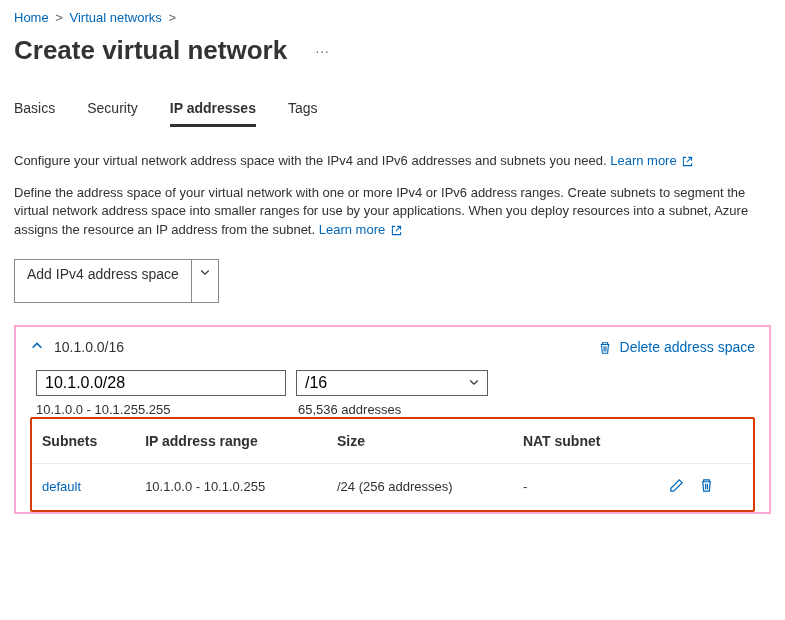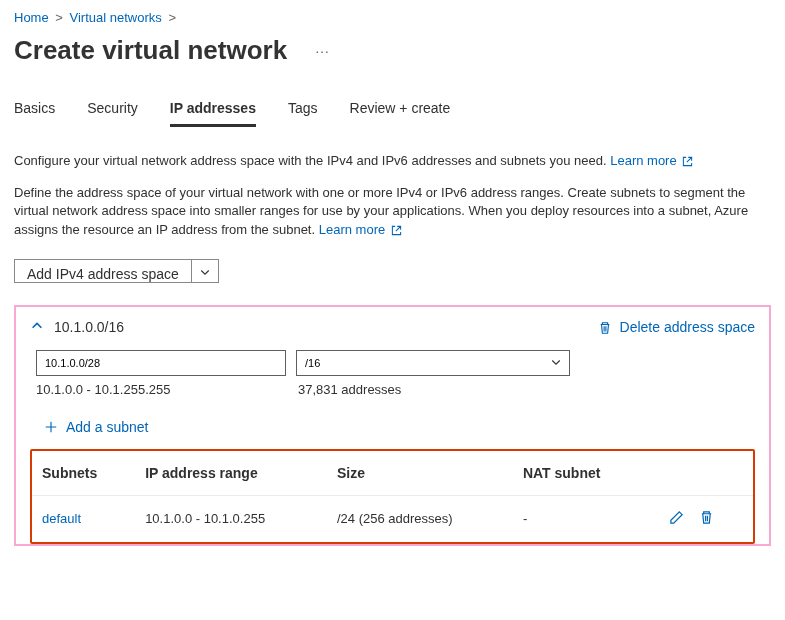--- a/index.html
+++ b/index.html
@@ -17,41 +17,41 @@
   .breadcrumbs span.sep { color: #666; padding: 0 3px; }
   .page-title-row { display:flex; align-items:center; gap:28px; margin: 2px 0 30px 0;}
   .page-title { font-size: 26px; font-weight:600; margin:0; color:#333;}
   .ellipsis { color:#666; font-size:14px; }
   .tabs { display:flex; gap:32px; border-bottom: none; margin-bottom:25px;}
   .tab { padding: 4px 0 8px 0; font-size:14px; color:#323130; cursor:pointer; }
   .tab.active { font-weight:600; border-bottom:3px solid #323130; }
   .desc { font-size:13px; color:#323130; line-height:1.4; margin-bottom:14px; max-width:755px;}
   .learn-more svg { vertical-align:-2px; margin-left:2px;}
   .split-btn {
-    display:inline-flex; border:1px solid #8a8886; height:24px; line-height:28px;
+    display:inline-flex; border:1px solid #8a8886; height:44px; line-height:28px;
     margin-top:6px;
   }
   .split-btn .main { padding:0 12px; font-size:14px; border-right:1px solid #8a8886;}
   .split-btn .chev { width:26px; text-align:center;}
   .space-box {
     border:2px solid #f9a8d4; margin-top:22px; padding:12px 14px 0 14px;
   }
   .space-header { display:flex; align-items:center; justify-content:space-between; margin-bottom:14px;}
   .space-left { display:flex; align-items:center; gap:10px;}
   .delete-link { color:#0066b8; font-size:14px;}
   .delete-link svg { vertical-align:-3px; margin-right:4px;}
   .prefix-row { display:flex; gap:0; }
   .field-wrap { display:flex; flex-direction:column; }
   .text-input, .select-input {
-    border:1px solid #605e5c; height:26px; padding:2px 8px; font-size:11px;
+    border:1px solid #605e5c; height:26px; padding:2px 8px; font-size:16px;
     font-family:inherit; background:#fff;
   }
   .ip-input { width:250px; margin-left:6px;}
   .select-wrap { position:relative; margin-left:10px;}
-  .select-input { width:274px; padding-right:21px;}
+  .select-input { width:192px; padding-right:21px;}
   .select-wrap .chev-down { position:absolute; right:8px; top:6px; pointer-events:none;}
   .hint { font-size:13px; color:#323130; margin-top:6px; margin-left:6px;}
   .hint2 { font-size:13px; margin-top:6px; margin-left:12px;}
   .add-subnet { display:flex; align-items:center; gap:8px; color:#0066b8; font-size:14px; margin:22px 0 14px 14px; cursor:pointer;}
   .add-subnet svg { stroke:#0066b8;}
   .subnet-table-wrap { border:2px solid #d83b01; border-radius:2px; padding:0; margin:0 0 0 0;}
   .subnet-table { width:100%; border-collapse:collapse; font-size:13px;}
   .subnet-table th, .subnet-table td { text-align:left; padding:14px 10px; border-bottom:1px solid #edebe9;}
   .subnet-table th { font-weight:600; color:#323130; font-size:14px;}
   .subnet-table td.link a { color:#0066b8;}
@@ -77,21 +77,20 @@
   <h1 class="page-title">Create virtual network</h1>
   <span class="ellipsis">···</span>
 </div>
 
 
 <div class="tabs">
   <div class="tab">Basics</div>
   <div class="tab">Security</div>
   <div class="tab active">IP addresses</div>
   <div class="tab">Tags</div>
-  <div class="tab">Review + create</div>
 </div>
 
 
 <div class="desc">
   <span>Configure your virtual network address space with the IPv4 and IPv6 addresses and subnets you need.</span>
   <a href="#" class="learn-more">
     <span>Learn more</span>
     <svg width="11" height="11" viewBox="0 0 16 16">
         <path fill="none" stroke="#0066b8" stroke-width="1.5" d="M6 2H2v12h12v-4M9 2h5v5M14 2 7 9"></path>
       </svg>
@@ -143,30 +142,24 @@
     </div>
     <div class="field-wrap">
       <div class="select-wrap">
         <input class="select-input" readonly="" value="/16" style="">
         <span class="chev-down">
           <svg width="12" height="12" viewBox="0 0 16 16">
               <path fill="none" stroke="#323130" stroke-width="1.5" d="M3 6l5 5 5-5"></path>
             </svg>
         </span>
       </div>
-      <div class="hint2">37,831 addresses</div>
+      <div class="hint2">65,536 addresses</div>
     </div>
   </div>
 
-  <div class="add-subnet">
-    <svg width="14" height="14" viewBox="0 0 16 16">
-        <path fill="none" stroke="#0066b8" stroke-width="1.3" d="M8 2v12M2 8h12"></path>
-      </svg>
-    <span>Add a subnet</span>
-  </div>
 
   <div class="subnet-table-wrap">
     <table class="subnet-table">
       <thead>
         <tr>
           <th>Subnets</th>
           <th>IP address range</th>
           <th>Size</th>
           <th>NAT subnet</th>
           <th></th>

